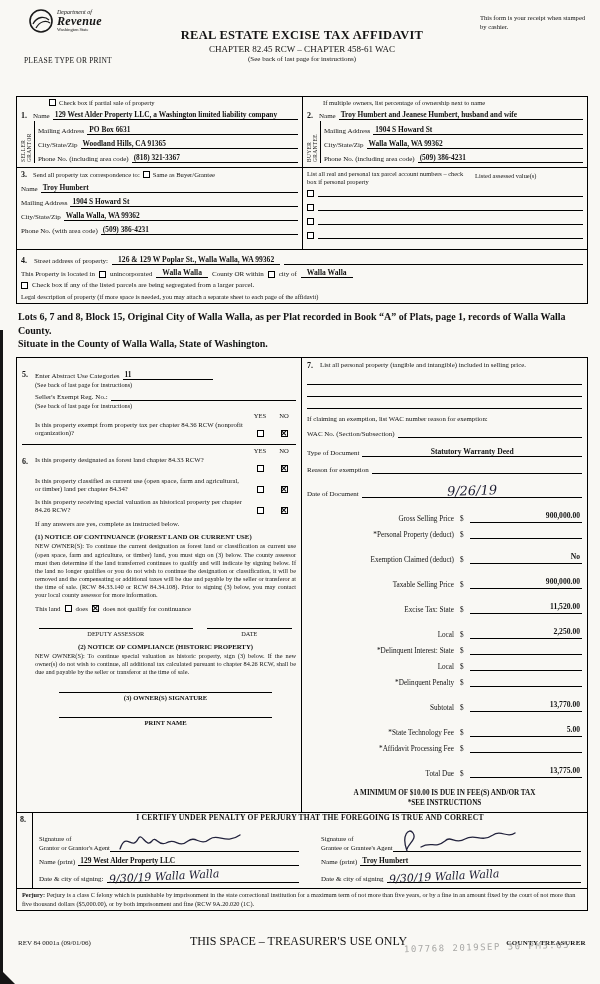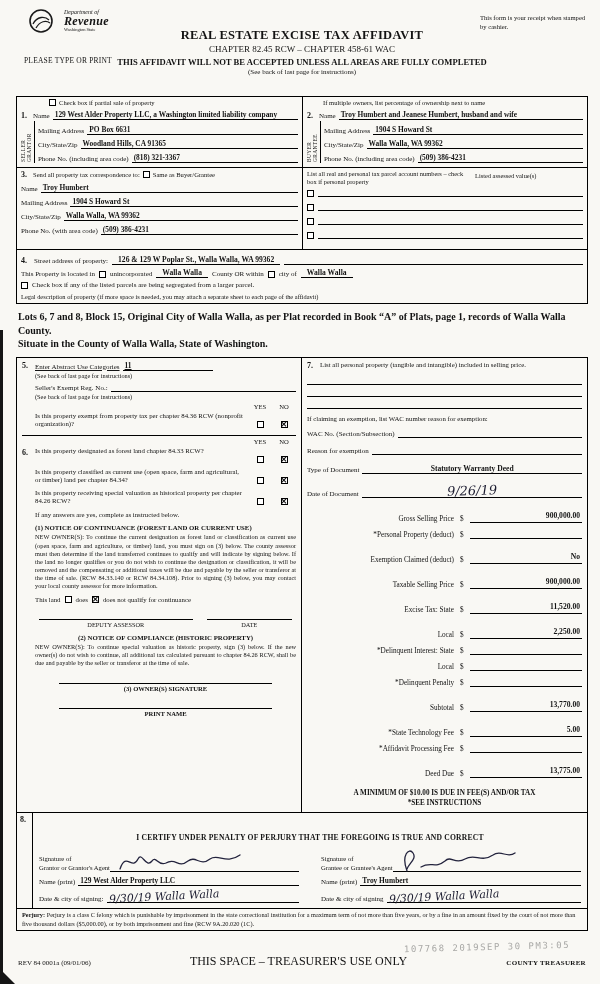--- a/index.html
+++ b/index.html
@@ -2,21 +2,21 @@
 <html><head>
 <meta charset="utf-8">
 <style>
   * { margin:0; padding:0; box-sizing:border-box; }
   html,body { background:#ffffff; }
   body { width:600px; font-family:"Liberation Serif", serif; color:#131313; }
   .page { position:relative; width:600px; height:984px; background:#f9f8f4; padding:6px 12px 0 16px; overflow:hidden; }
 
   
   .header { position:relative; height:90px; }
-  .logo { position:absolute; left:12px; top:2px; display:flex; align-items:center; gap:10px; }
+  .logo { position:absolute; left:12px; top:2px; display:flex; align-items:center; gap:3px; }
   .logo-text { line-height:1; }
   .logo-dept { font-size:6px; font-style:italic; display:block; }
   .logo-rev { font-size:12px; font-weight:bold; font-style:italic; display:block; letter-spacing:.3px; }
   .logo-state { font-size:4.5px; display:block; margin-top:1px; }
   .print-note { position:absolute; left:8px; top:50px; font-size:7.5px; letter-spacing:.2px; }
   .title-block { position:absolute; left:50%; top:22px; transform:translateX(-50%); width:430px; text-align:center; }
   .title { font-size:12.5px; font-weight:bold; letter-spacing:.3px; }
   .chapter { font-size:9px; margin-top:1px; }
   .warning { font-size:8.6px; font-weight:bold; margin-top:3px; }
   .see-back-hdr { font-size:7px; margin-top:1px; }
@@ -94,21 +94,21 @@
   .fee-row { display:flex; align-items:flex-end; margin-top:6px; }
   .fee-label { flex:1; text-align:right; font-size:7.2px; padding-right:6px; white-space:nowrap; }
   .fee-dollar { width:10px; font-size:7.2px; }
   .fee-fill { width:112px; border-bottom:1px solid #000; min-height:10px; text-align:right; padding:0 2px; }
   .fee-val { font-weight:bold; font-size:7.6px; }
   .min-note { text-align:center; font-weight:bold; font-size:7.2px; margin-top:10px; line-height:1.4; }
 
   
   .box8 { border:1.2px solid #000; border-top:none; display:flex; }
   .n8cell { width:16px; border-right:1px solid #000; padding:2px 0 0 3px; font-weight:bold; font-size:8px; }
-  .box8-main { flex:1; padding:20px 6px 5px 6px; }
+  .box8-main { flex:1; padding:0 6px 5px 6px; }
   .certify { text-align:center; font-weight:bold; font-size:7.6px; letter-spacing:.2px; }
   .sig-halves { display:flex; gap:22px; margin-top:4px; }
   .sig-half { flex:1; }
   .sig-row { display:flex; align-items:flex-end; }
   .sig-label { font-size:6.6px; line-height:1.3; white-space:nowrap; }
   .sig-area { flex:1; border-bottom:1px solid #000; position:relative; height:26px; }
   .sig-area svg { position:absolute; left:6px; bottom:-4px; }
 
   
   .perjury { border:1.2px solid #000; border-top:none; font-size:6.3px; line-height:1.35; padding:2px 5px; }
@@ -138,21 +138,20 @@
       <span class="logo-text">
         <span class="logo-dept">Department of</span>
         <span class="logo-rev">Revenue</span>
         <span class="logo-state">Washington State</span>
       </span>
     </div>
     <div class="print-note">PLEASE TYPE OR PRINT</div>
     <div class="title-block">
       <div class="title">REAL ESTATE EXCISE TAX AFFIDAVIT</div>
       <div class="chapter">CHAPTER 82.45 RCW – CHAPTER 458-61 WAC</div>
-      <div class="warning">THIS AFFIDAVIT WILL NOT BE ACCEPTED UNLESS ALL AREAS ARE FULLY COMPLETED</div>
       <div class="see-back-hdr">(See back of last page for instructions)</div>
     </div>
     <div class="receipt-note">This form is your receipt when stamped by cashier.</div>
   </div>
 
   <div class="box">
 
     <div class="row12">
 
       <div class="half">
@@ -302,21 +301,21 @@
   <div class="legal">
     <div>Lots 6, 7 and 8, Block 15, Original City of Walla Walla, as per Plat recorded in Book “A” of Plats, page 1, records of Walla Walla County.</div>
     <div>Situate in the County of Walla Walla, State of Washington.</div>
   </div>
 
   <div class="box567">
 
     <div class="col56">
       <div class="snum-block">
         <span class="snum-abs">5.</span>
-        <div class="fline" style="margin-top:0;text-decoration:underline;">
+        <div class="fline" style="margin-top:9px;">
           <span class="flabel">Enter Abstract Use Categories</span>
           <span class="fill" style="max-width:90px;"><span class="val">11</span></span>
         </div>
         <div class="small-ital">(See back of last page for instructions)</div>
         <div class="fline">
           <span class="flabel">Seller's Exempt Reg. No.:</span>
           <span class="fill"></span>
         </div>
         <div class="small-ital">(See back of last page for instructions)</div>
         <div class="ynhead">
@@ -387,29 +386,29 @@
         <div class="pline"></div>
         <div class="pline"></div>
       </div>
 
       <div class="note7">If claiming an exemption, list WAC number reason for exemption:</div>
 
       <div class="fline" style="margin-top:7px;">
         <span class="flabel">WAC No. (Section/Subsection)</span>
         <span class="fill"></span>
       </div>
+      <div class="fline" style="margin-top:9px;">
+        <span class="flabel">Type of Document</span>
+        <span class="fill doc-center"><span>Statutory Warranty Deed</span></span>
+      </div>
       <div class="fline" style="margin-top:8px;">
         <span class="flabel">Reason for exemption</span>
         <span class="fill"></span>
       </div>
       <div class="fline" style="margin-top:9px;">
-        <span class="flabel">Type of Document</span>
-        <span class="fill doc-center"><span>Statutory Warranty Deed</span></span>
-      </div>
-      <div class="fline" style="margin-top:9px;">
         <span class="flabel">Date of Document</span>
         <span class="fill" style="text-align:center;"><span class="hand hand-date">9/26/19</span></span>
       </div>
 
       <div class="fees">
         <div class="fee-row">
           <span class="fee-label">Gross Selling Price</span>
           <span class="fee-dollar">$</span>
           <span class="fee-fill"><span class="fee-val">900,000.00</span></span>
         </div>
@@ -462,21 +461,21 @@
           <span class="fee-label">*State Technology Fee</span>
           <span class="fee-dollar">$</span>
           <span class="fee-fill"><span class="fee-val">5.00</span></span>
         </div>
         <div class="fee-row">
           <span class="fee-label">*Affidavit Processing Fee</span>
           <span class="fee-dollar">$</span>
           <span class="fee-fill"><span class="fee-val"></span></span>
         </div>
         <div class="fee-row">
-          <span class="fee-label">Deed Due</span>
+          <span class="fee-label">Total Due</span>
           <span class="fee-dollar">$</span>
           <span class="fee-fill"><span class="fee-val">13,775.00</span></span>
         </div>
       </div>
 
       <div class="min-note">
         <div>A MINIMUM OF $10.00 IS DUE IN FEE(S) AND/OR TAX</div>
         <div>*SEE INSTRUCTIONS</div>
       </div>
     </div>

